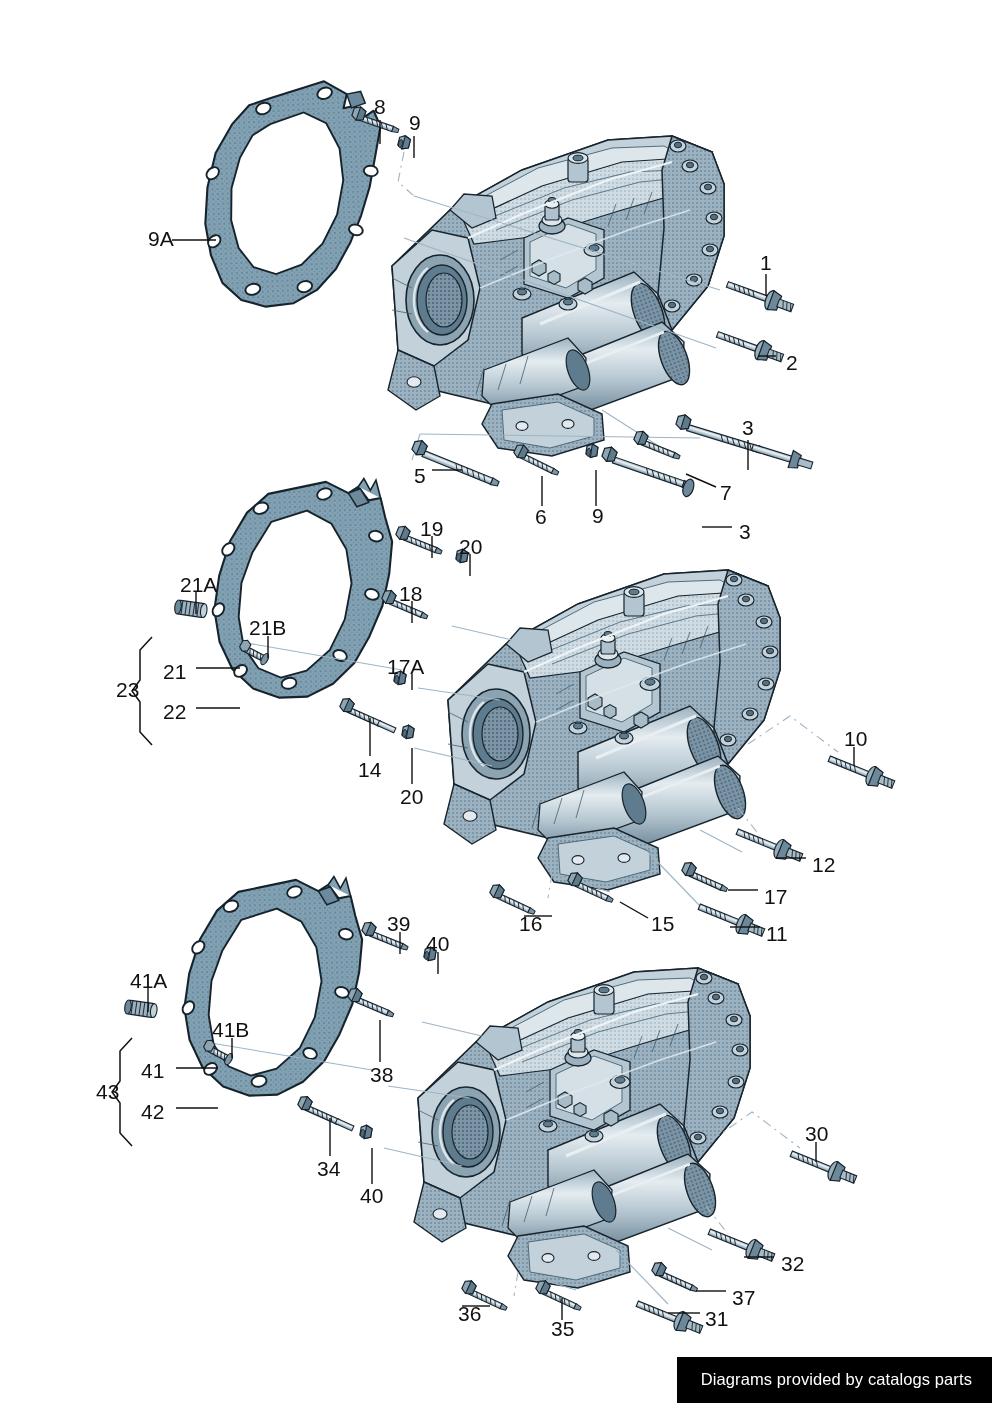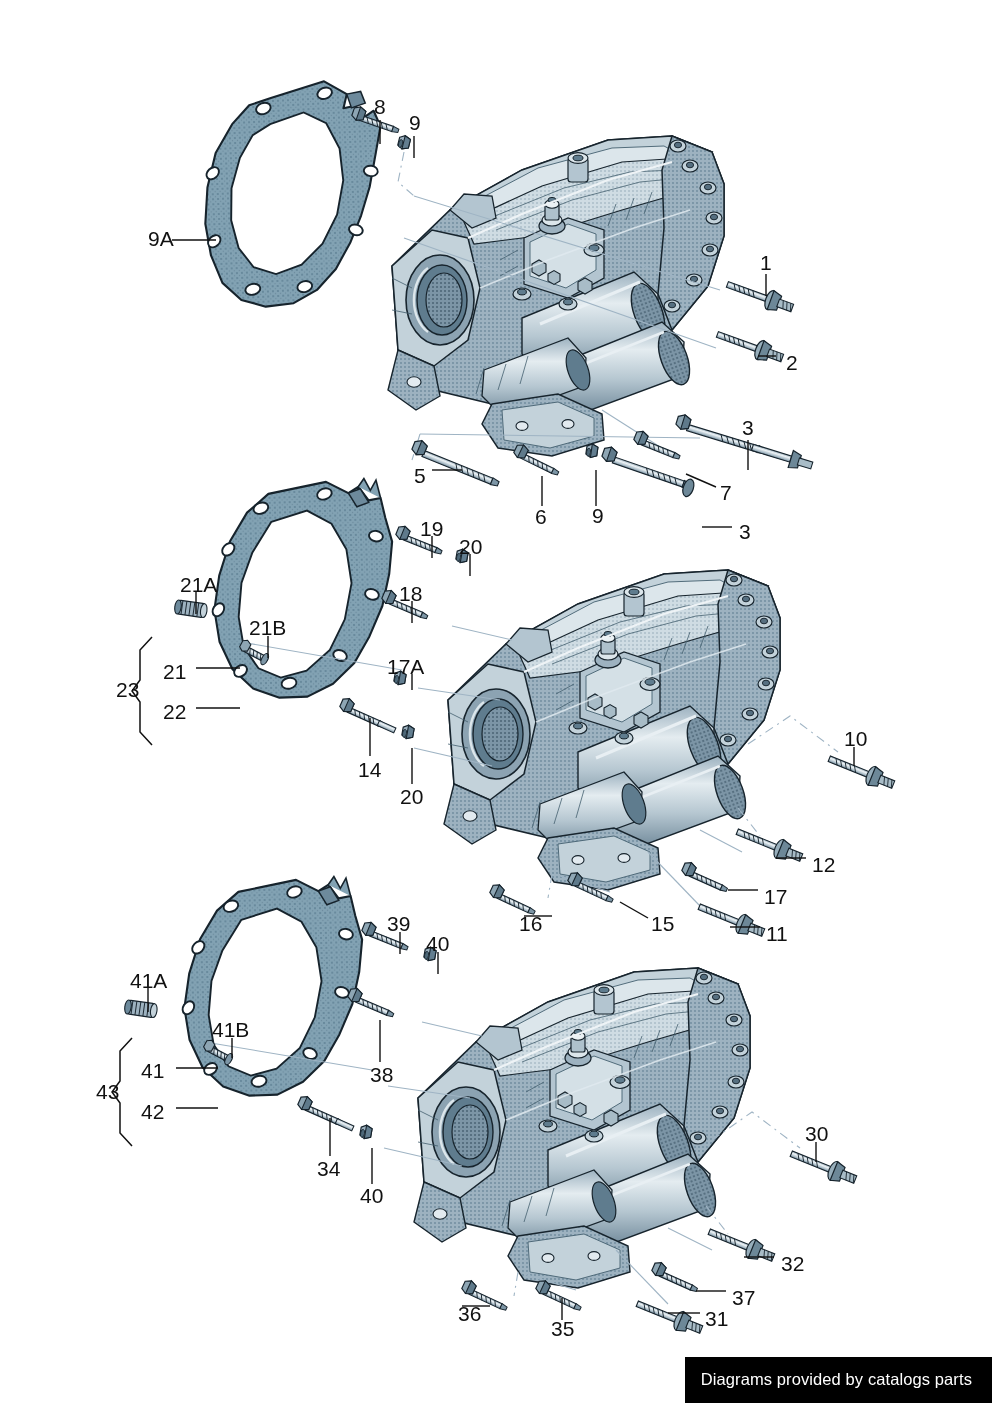--- a/index.html
+++ b/index.html
@@ -61,21 +61,21 @@
   }
   .hs-thin { stroke: #44606f; stroke-width: 0.8; fill: none; }
   .footer-banner {
     position: absolute;
     right: 0;
     bottom: 0;
     background: #000000;
     color: #ffffff;
     font-family: "Liberation Sans", sans-serif;
     font-size: 16.5px;
-    padding: 13px 20px 14px 16px;
+    padding: 13px 20px 14px 24px;
     letter-spacing: 0.1px;
     white-space: nowrap;
   }
 </style>
 </head>
 <body>
 
 <div id="diagram-root">
 <svg class="diagram" viewBox="0 0 992 1403" xmlns="http://www.w3.org/2000/svg">
   <defs>

